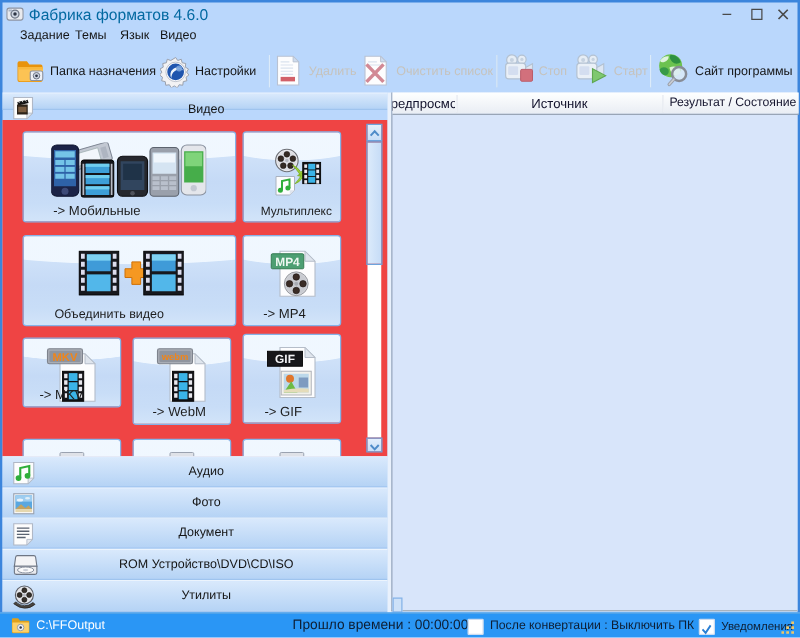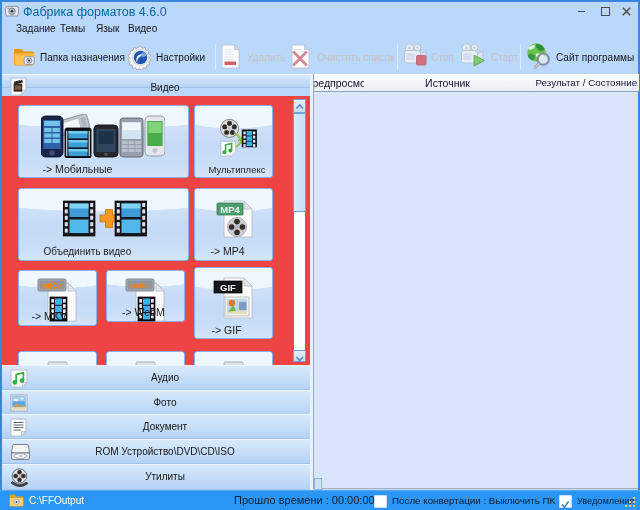--- a/index.html
+++ b/index.html
@@ -355,21 +355,21 @@
           <rect x="27" y="39.6" width="2.7" height="3.6"></rect>
         </g>
       <g fill="#3ab3e8">
           <rect x="19" y="23.5" width="7" height="6.3"></rect>
           <rect x="19" y="30.8" width="7" height="6.3"></rect>
           <rect x="19" y="38.1" width="7" height="6.3"></rect>
         </g>
     </svg>
     <div class="cap" style="left:13px;">-&gt; MKV</div>
   </div>
-  <div class="vbtn" style="left:103.5px; top:173.5px; width:79px; height:52px;">
+  <div class="vbtn" style="left:103.5px; top:173.5px; width:79px; height:70px;">
     <svg style="position:absolute;left:17px;top:4px;" width="46" height="54" viewBox="0 0 46 54">
       <path d="M12 8 h20 l8 8 v30 h-28z" fill="#fdfdfe" stroke="#b5bdc9" stroke-width="0.9"></path>
       <path d="M32 8 l8 8 h-8z" fill="#dfe5ed" stroke="#b5bdc9" stroke-width="0.8"></path>
       <rect x="2" y="4" width="28" height="12" rx="1.5" fill="#a9adb5" stroke="#7e838d" stroke-width="0.9"></rect>
       <rect x="3.5" y="5.5" width="25" height="9" rx="1" fill="#8f949e"></rect>
       <text x="16" y="13" font-size="7.5" font-weight="bold" fill="#f08519" text-anchor="middle" font-family="Liberation Sans">webm</text>
       <rect x="14" y="22" width="17" height="24" fill="#101014" stroke="#000" stroke-width="0.7"></rect>
       <g fill="#e8e8ee">
           <rect x="15.3" y="24" width="2.7" height="3.6"></rect>
           <rect x="15.3" y="29.2" width="2.7" height="3.6"></rect>

